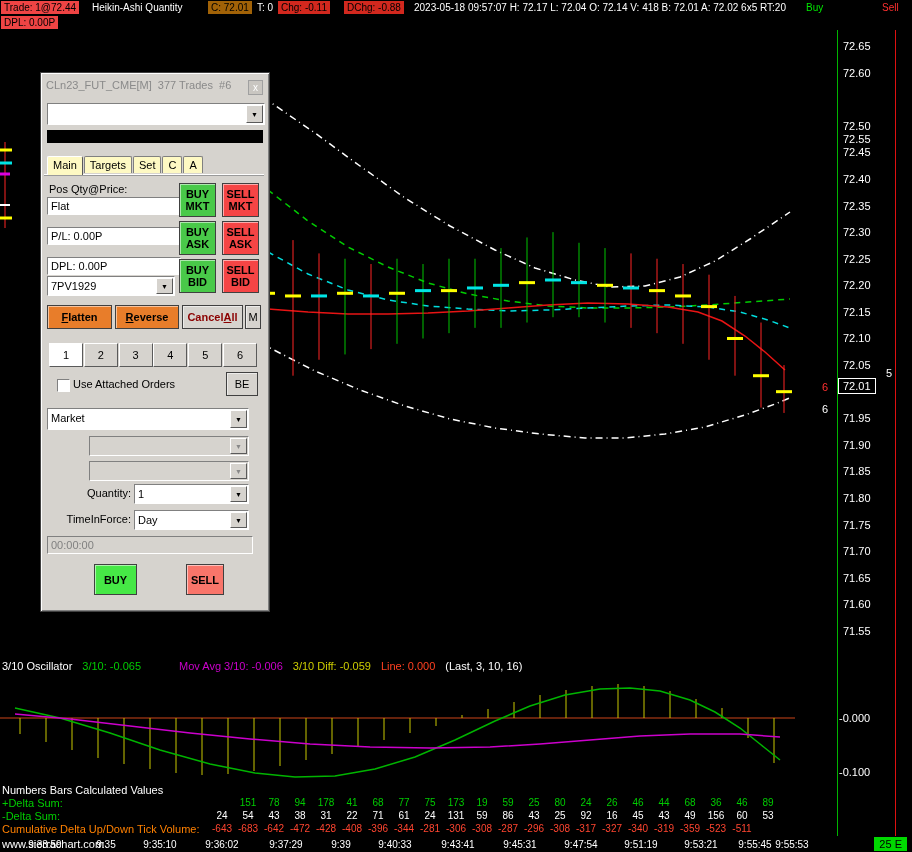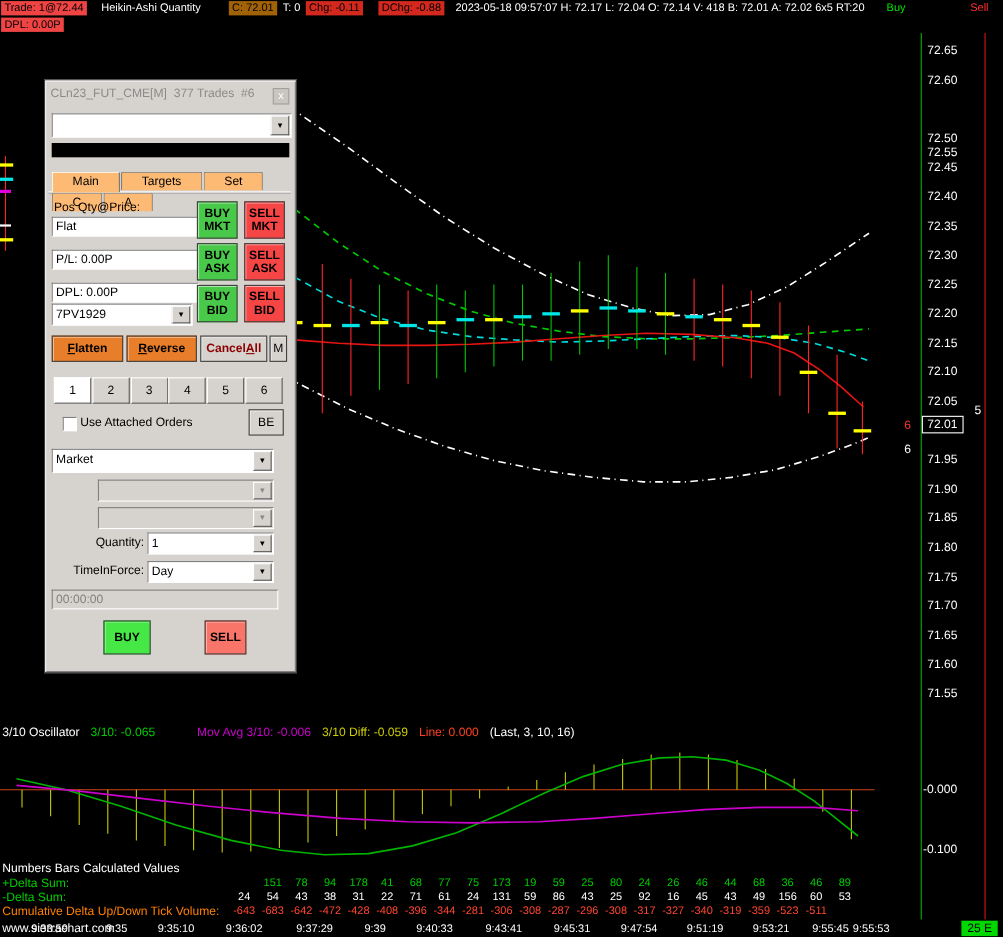--- a/index.html
+++ b/index.html
@@ -49,22 +49,22 @@
              border:1px solid #a0a0a0;font-size:10px;line-height:12px;text-align:center;padding:0;}
   .blackbar{position:absolute;background:#000;}
   .combo{position:absolute;background:#fff;border:1px solid;border-color:#808080 #fff #fff #808080;}
   .combo .combo-text{position:absolute;left:3px;top:1px;bottom:1px;right:18px;overflow:hidden;
                      line-height:16px;white-space:pre;}
   .combo .combo-arrow{position:absolute;right:1px;top:1px;bottom:1px;width:15px;background:#d6d3ce;
       border:1px solid;border-color:#fff #5a5a5a #5a5a5a #fff;font-size:7px;color:#000;
       display:flex;align-items:center;justify-content:center;}
   .combo.disabled{background:#d6d3ce;}
   .combo.disabled .combo-arrow{color:#888;}
-  #tab-row .tab{display:inline-block;height:16px;line-height:16px;padding:0 18px;margin-right:1px;
-      background:#fdba74;border:1px solid #808080;border-bottom:none;border-radius:2px 2px 0 0;font-size:11px;}
+  #tab-row .tab{display:inline-block;height:16px;line-height:16px;padding:0 5px;margin-right:1px;
+      background:#fef9c3;border:1px solid #808080;border-bottom:none;border-radius:2px 2px 0 0;font-size:11px;}
   #tab-row .tab.active{height:18px;border-color:#fff #5a5a5a #d6d3ce #fff;position:relative;z-index:2;}
   .tabline{position:absolute;left:3px;top:101px;width:220px;height:1px;background:#fff;box-shadow:0 1px 0 #9a9a9a;}
   .qbtn{position:absolute;top:0;width:32px;height:22px;display:flex;align-items:center;justify-content:center;}
   .qbtn.active{background:#fff;}
   .cb{position:absolute;}
   
   #osc-header{position:absolute;left:2px;top:660px;height:14px;z-index:4;display:flex;gap:10px;
               font-size:11px;white-space:pre;}
   
   #numbers-area{position:absolute;left:0;top:782px;width:912px;height:54px;z-index:4;font-size:11px;}

